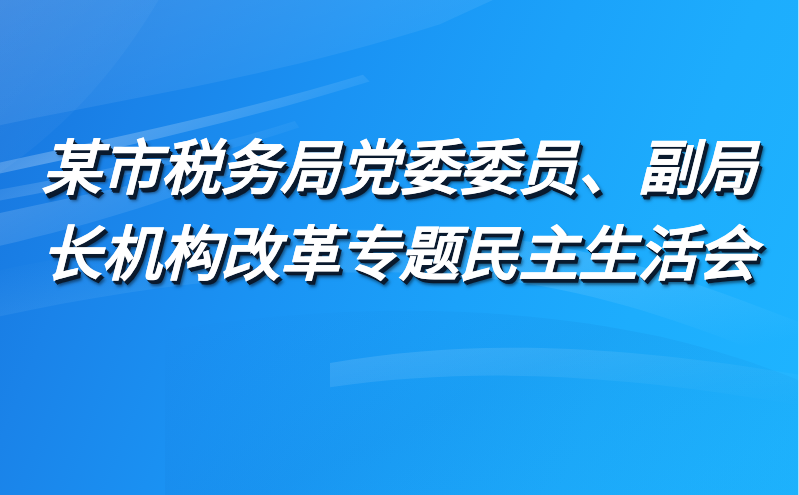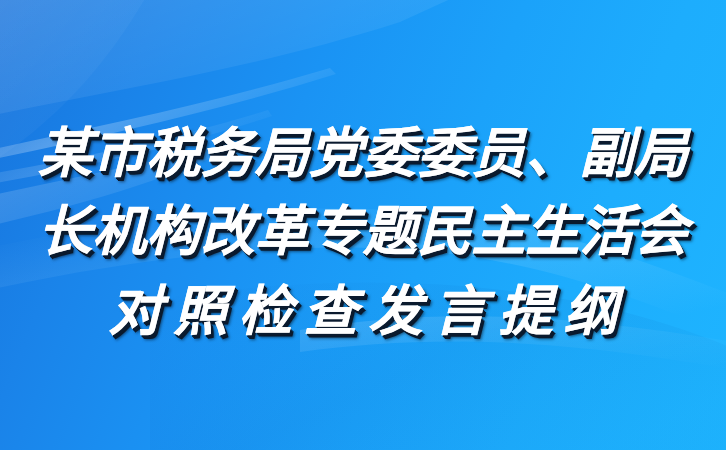--- a/index.html
+++ b/index.html
@@ -180,17 +180,16 @@
           <span>题</span>
           <span>民</span>
           <span>主</span>
           <span>生</span>
           <span>活</span>
           <span>会</span>
         </span>
 
     </div>
 
-    <div class="title-line center" style="color: rgb(255, 255, 255); text-shadow: rgb(10, 26, 46) 2px 3px 0px, rgb(10, 26, 46) 3px 4px 0px, rgb(10, 26, 46) 1px 2px 0px, rgba(4, 14, 28, 0.55) 4px 5px 3px;">对照检查发言提纲</div>
 
   </div>
 
 </div>
 
 </body></html>

